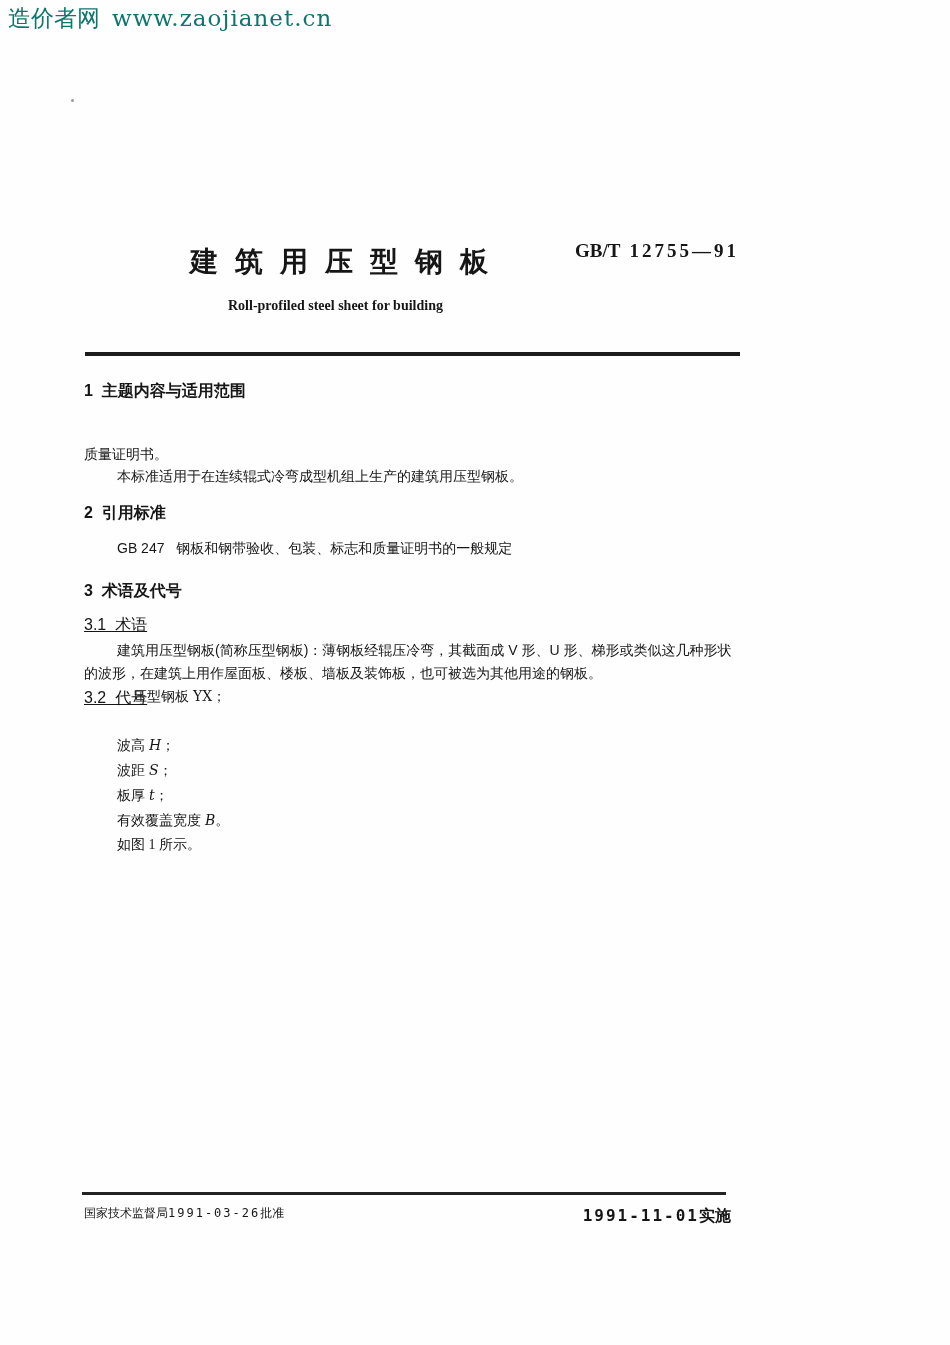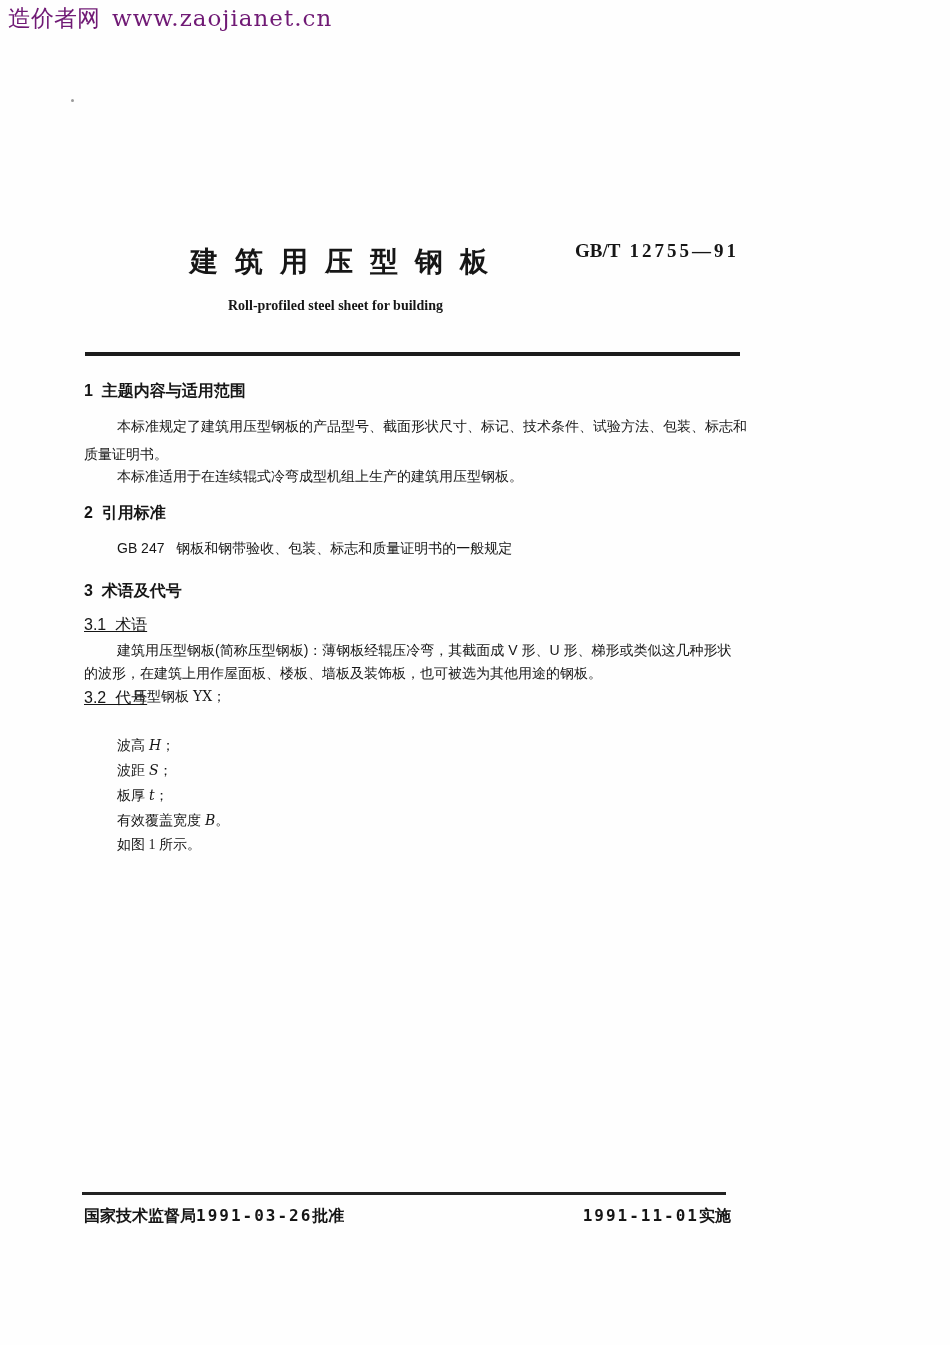--- a/index.html
+++ b/index.html
@@ -7,21 +7,21 @@
     position:relative;
     width:950px;height:1345px;
     background:#fefefe;
     font-family:"Liberation Sans","DejaVu Sans",sans-serif;
     color:#161616;
     overflow:hidden;
   }
   .abs{position:absolute;white-space:pre;line-height:1.2;}
 
   
-  .wm{color:#701a75;top:5px;font-size:23px;}
+  .wm{color:#0f766e;top:5px;font-size:23px;}
   .wm-name{left:8px;font-weight:normal;}
   .wm-url{left:112px;font-family:"DejaVu Serif",serif;letter-spacing:1px;}
 
   
   .std-label{left:205px;top:182px;font-size:21px;font-weight:bold;letter-spacing:2px;}
   .title-cn{left:190px;top:245px;font-size:28px;font-weight:bold;letter-spacing:17px;}
   .std-number{left:575px;top:240px;font-size:19px;font-weight:bold;font-family:"Liberation Serif",serif;}
   .std-number .digits{letter-spacing:3px;margin-left:9px;}
   .title-en{left:228px;top:298px;font-size:14px;font-weight:bold;font-family:"Liberation Serif",serif;}
 
@@ -47,21 +47,21 @@
   #code-0{top:688px;margin-left:16px;}
   #code-1{top:737px;}
   #code-2{top:762px;}
   #code-3{top:787px;}
   #code-4{top:812px;}
   #code-5{top:837px;font-family:Liberation Serif, serif;}
   .sym{font-family:"DejaVu Serif",serif;}
   .sym.it{font-style:italic;}
 
   
-  .footer-left{left:84px;top:1206px;font-size:16px;font-weight:bold;}
+  .footer-left{left:84px;top:1206px;font-size:12px;font-weight:normal;}
   .footer-right{right:219px;top:1206px;font-size:16px;font-weight:bold;}
   .date{font-family:"DejaVu Sans Mono",monospace;letter-spacing:2px;}
 
   .speck{position:absolute;left:71px;top:99px;width:3px;height:3px;background:#9a9a9a;border-radius:50%;}
 </style>
 </head>
 <body>
 
 <div class="page">
 
@@ -70,21 +70,20 @@
 
   <div class="speck"></div>
 
   <div class="abs title-cn">建筑用压型钢板</div>
   <div class="abs std-number"><span>GB/T</span><span class="digits">12755—91</span></div>
   <div class="abs title-en">Roll-profiled steel sheet for building</div>
 
   <div class="rule-top"></div>
 
   <div class="abs h-sec" id="h-s1">1  主题内容与适用范围</div>
-  <div class="abs body-line" id="s1-l0">本标准规定了建筑用压型钢板的产品型号、截面形状尺寸、标记、技术条件、试验方法、包装、标志和</div>
   <div class="abs body-line" id="s1-l1">质量证明书。</div>
   <div class="abs body-line" id="s1-l2">本标准适用于在连续辊式冷弯成型机组上生产的建筑用压型钢板。</div>
 
   <div class="abs h-sec" id="h-s2">2  引用标准</div>
   <div class="abs body-line" id="s2-ref">GB 247   钢板和钢带验收、包装、标志和质量证明书的一般规定</div>
 
   <div class="abs h-sec" id="h-s3">3  术语及代号</div>
   <div class="abs h-sub" id="h-s31">3.1  术语</div>
   <div class="abs body-line" id="s31-l0">建筑用压型钢板(简称压型钢板)：薄钢板经辊压冷弯，其截面成 V 形、U 形、梯形或类似这几种形状</div>
   <div class="abs body-line" id="s31-l1">的波形，在建筑上用作屋面板、楼板、墙板及装饰板，也可被选为其他用途的钢板。</div>

